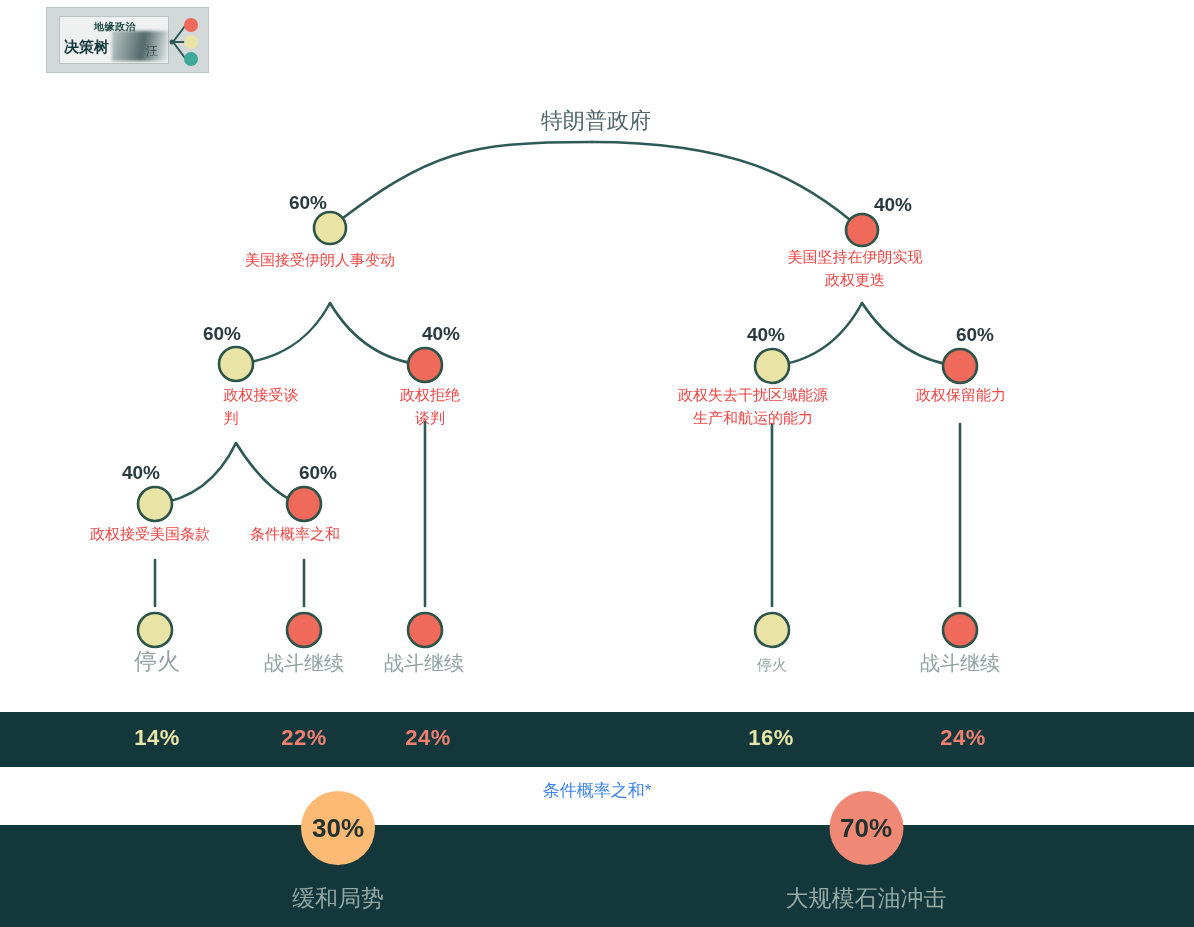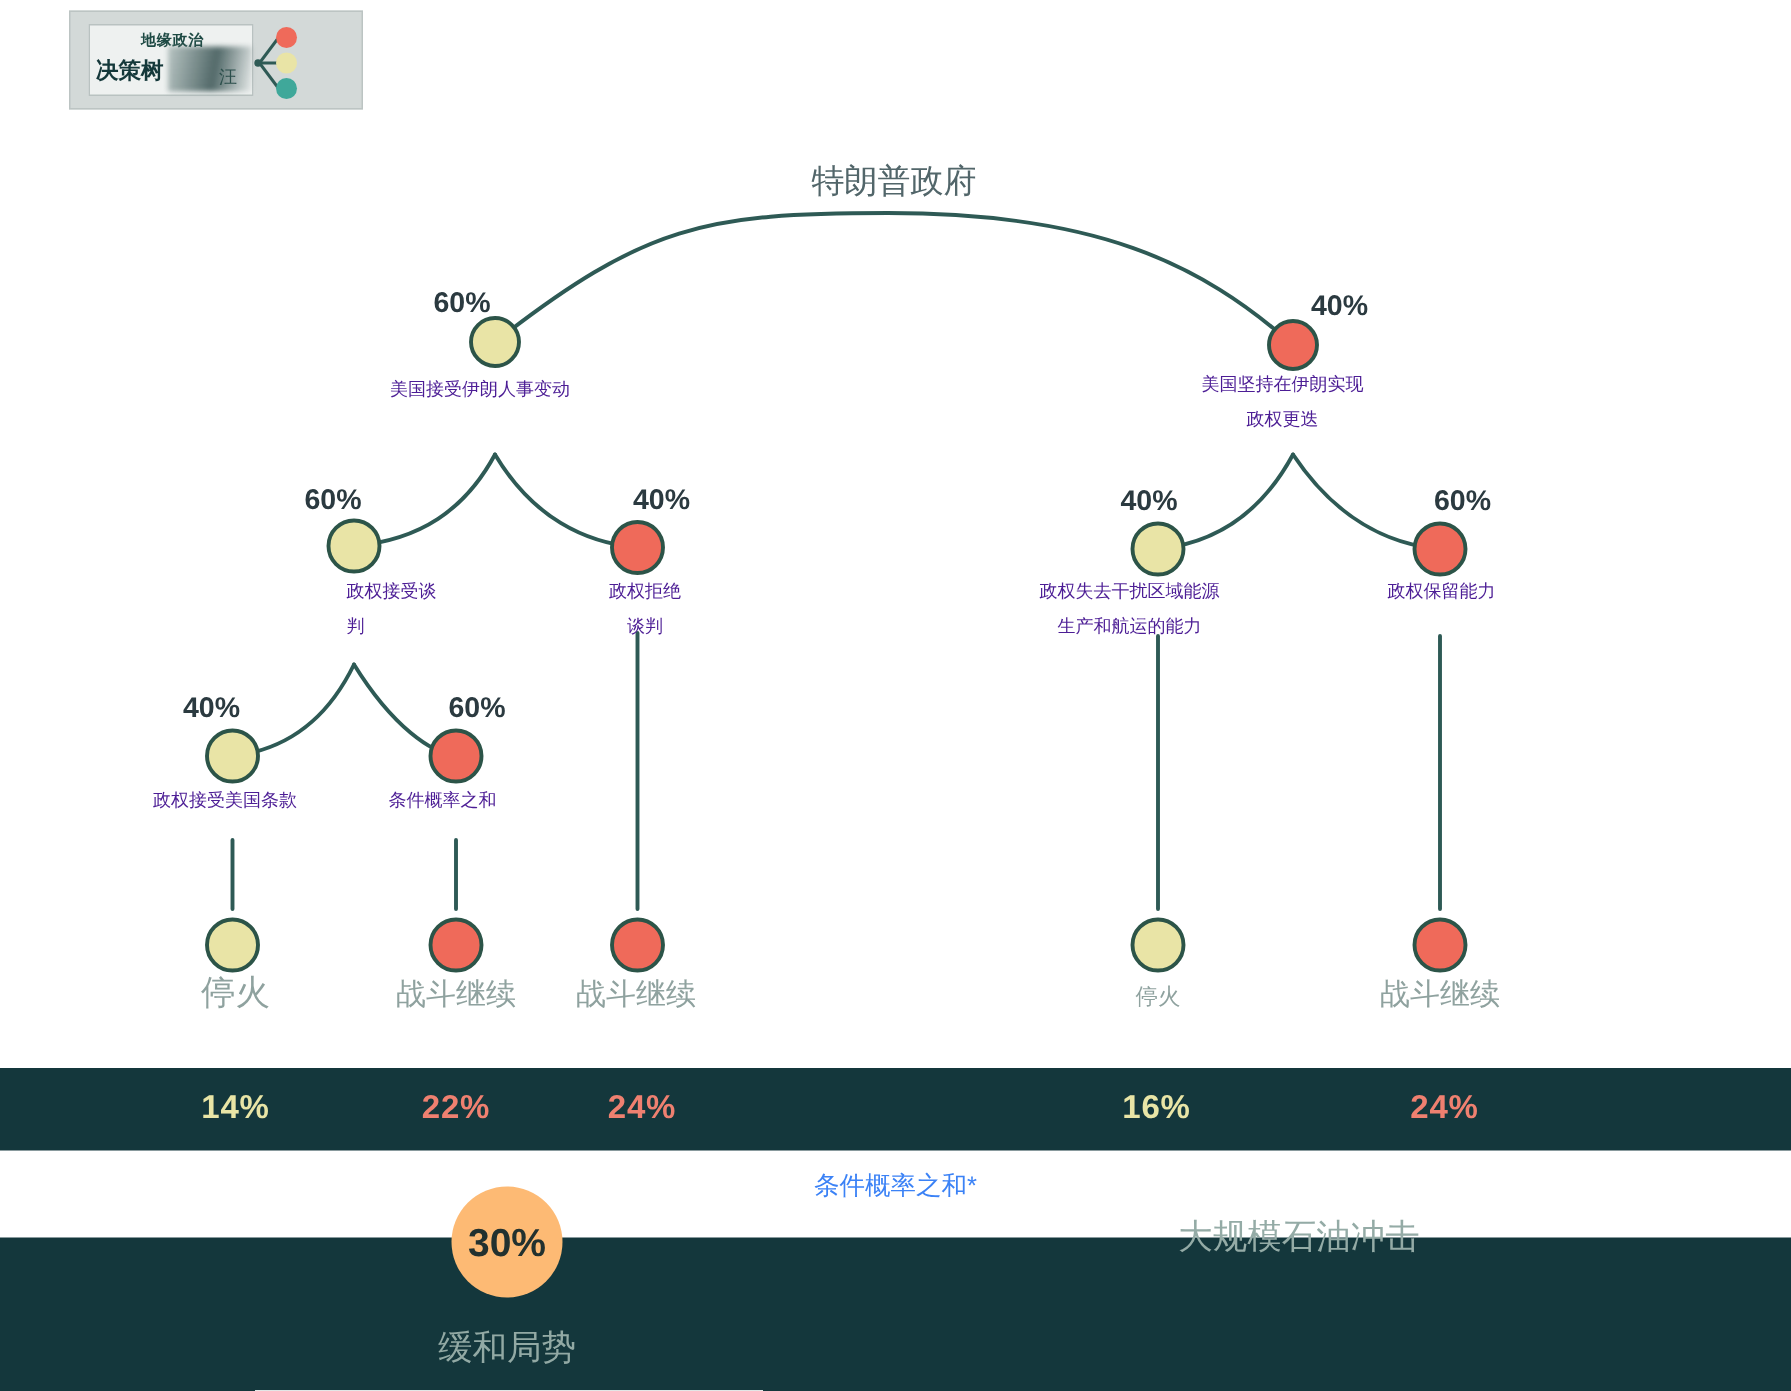--- a/index.html
+++ b/index.html
@@ -16,21 +16,21 @@
     height: 927px;
     background: #ffffff;
     overflow: hidden;
   }
 
   
   #logo-badge {
     position: absolute;
     left: 46px;
     top: 7px;
-    width: 196px;
+    width: 163px;
     height: 66px;
     background: #d3d9d8;
     border: 1px solid #bcc4c3;
     box-sizing: border-box;
   }
   #logo-inner {
     position: absolute;
     left: 12px;
     top: 8px;
     width: 110px;
@@ -161,22 +161,22 @@
     position: absolute;
     transform: translate(-50%, 0);
     font-size: 19px;
     font-weight: bold;
     color: #2b3a40;
     white-space: nowrap;
   }
   .node-label {
     position: absolute;
     transform: translate(-50%, 0);
-    font-size: 12px;
-    color: #4c1d95;
+    font-size: 15px;
+    color: #ef4444;
     white-space: pre;
     text-align: center;
     line-height: 23px;
   }
   .node-label.leaf-big { font-size: 23px; color: #8fa29f; }
   .node-label.leaf-mid { font-size: 20px; color: #8fa29f; }
   .node-label.leaf-small { font-size: 15px; color: #8fa29f; }
   .root-label {
     position: absolute;
     transform: translate(-50%, 0);
@@ -292,16 +292,17 @@
   <div id="sum-caption">条件概率之和*</div>
 
   <div class="band" id="band-outcome"></div>
 
   <div class="outcome" id="outcome-left">
     <div class="outcome-circle yellow">30%</div>
     <div class="outcome-label">缓和局势</div>
   </div>
 
   <div class="outcome" id="outcome-right">
+    <div class="outcome-circle red">70%</div>
     <div class="outcome-label">大规模石油冲击</div>
   </div>
 
 </div>
 
 </body></html>

